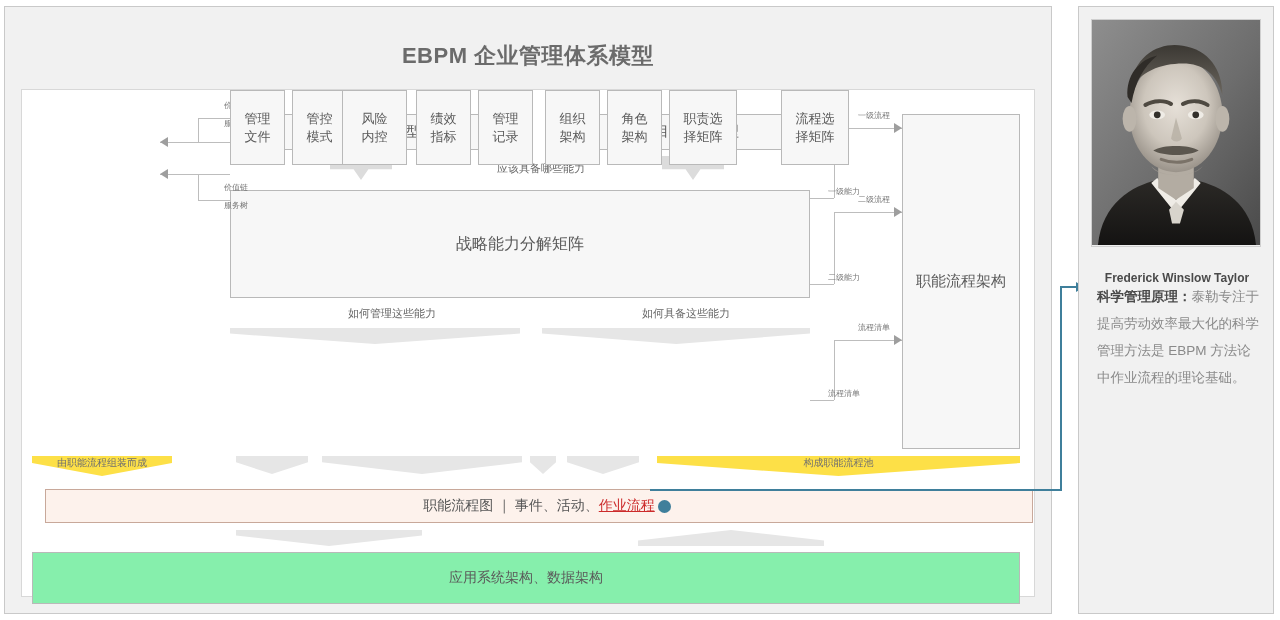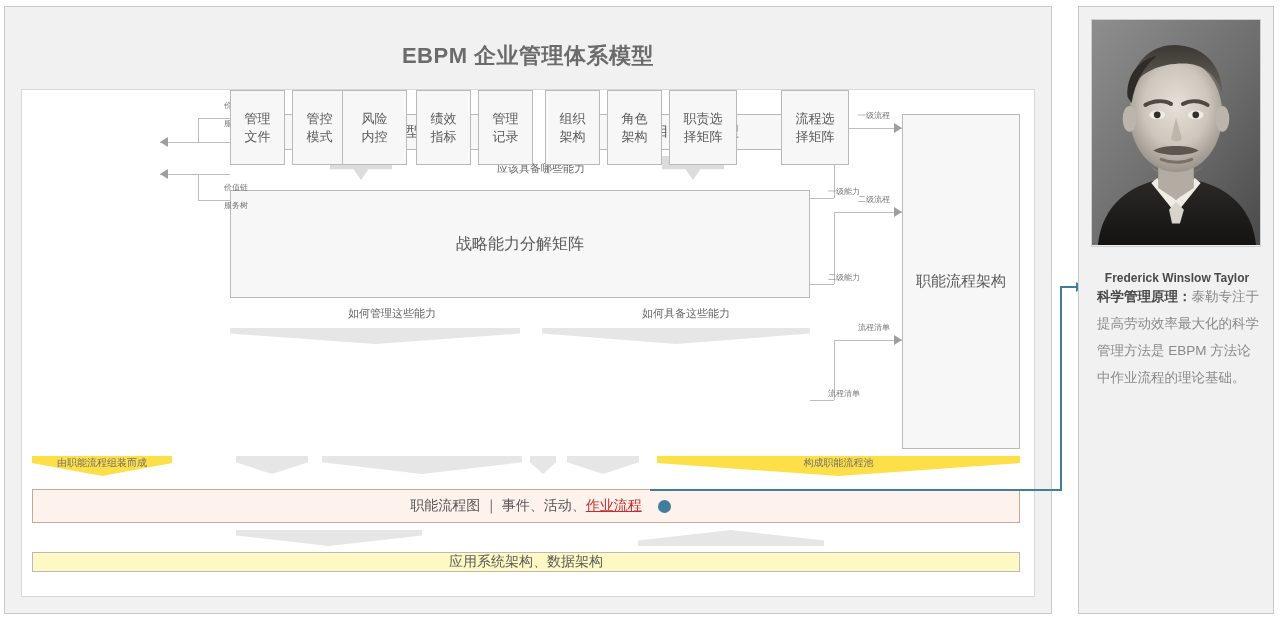--- a/index.html
+++ b/index.html
@@ -82,30 +82,30 @@
   }
   .chev-label{
     position:absolute;background:#fde047;color:#6f6f6f;font-size:10px;
     display:flex;align-items:flex-start;justify-content:center;
     clip-path:polygon(0 0,100% 0,100% 35%,50% 100%,0 35%);
   }
   .chev-label span{margin-bottom:5px;}
 
   
   .proc-bar{
-    position:absolute;left:10px;top:399px;width:988px;height:34px;
+    position:absolute;left:23px;top:399px;width:988px;height:34px;
     background:#fdf2ec;border:1px solid #c8a89a;box-sizing:border-box;
     display:flex;align-items:center;justify-content:center;
     font-size:14px;color:#555;
   }
   .proc-bar .hi{color:#cc2b2b;text-decoration:underline;}
 
   .bottom-bar{
-    position:absolute;left:10px;top:462px;width:988px;height:20px;
-    background:#fef9c3;border:1px solid #b9b9b9;box-sizing:border-box;
+    position:absolute;left:10px;top:462px;width:988px;height:52px;
+    background:#86efac;border:1px solid #b9b9b9;box-sizing:border-box;
     display:flex;align-items:center;justify-content:center;
     font-size:14px;color:#5a5a5a;
   }
 
   
   .teal-dot{
     position:absolute;width:13px;height:13px;border-radius:50%;
     background:#3f7f9b;
   }
   .teal{position:absolute;background:#3f7f9b;}

